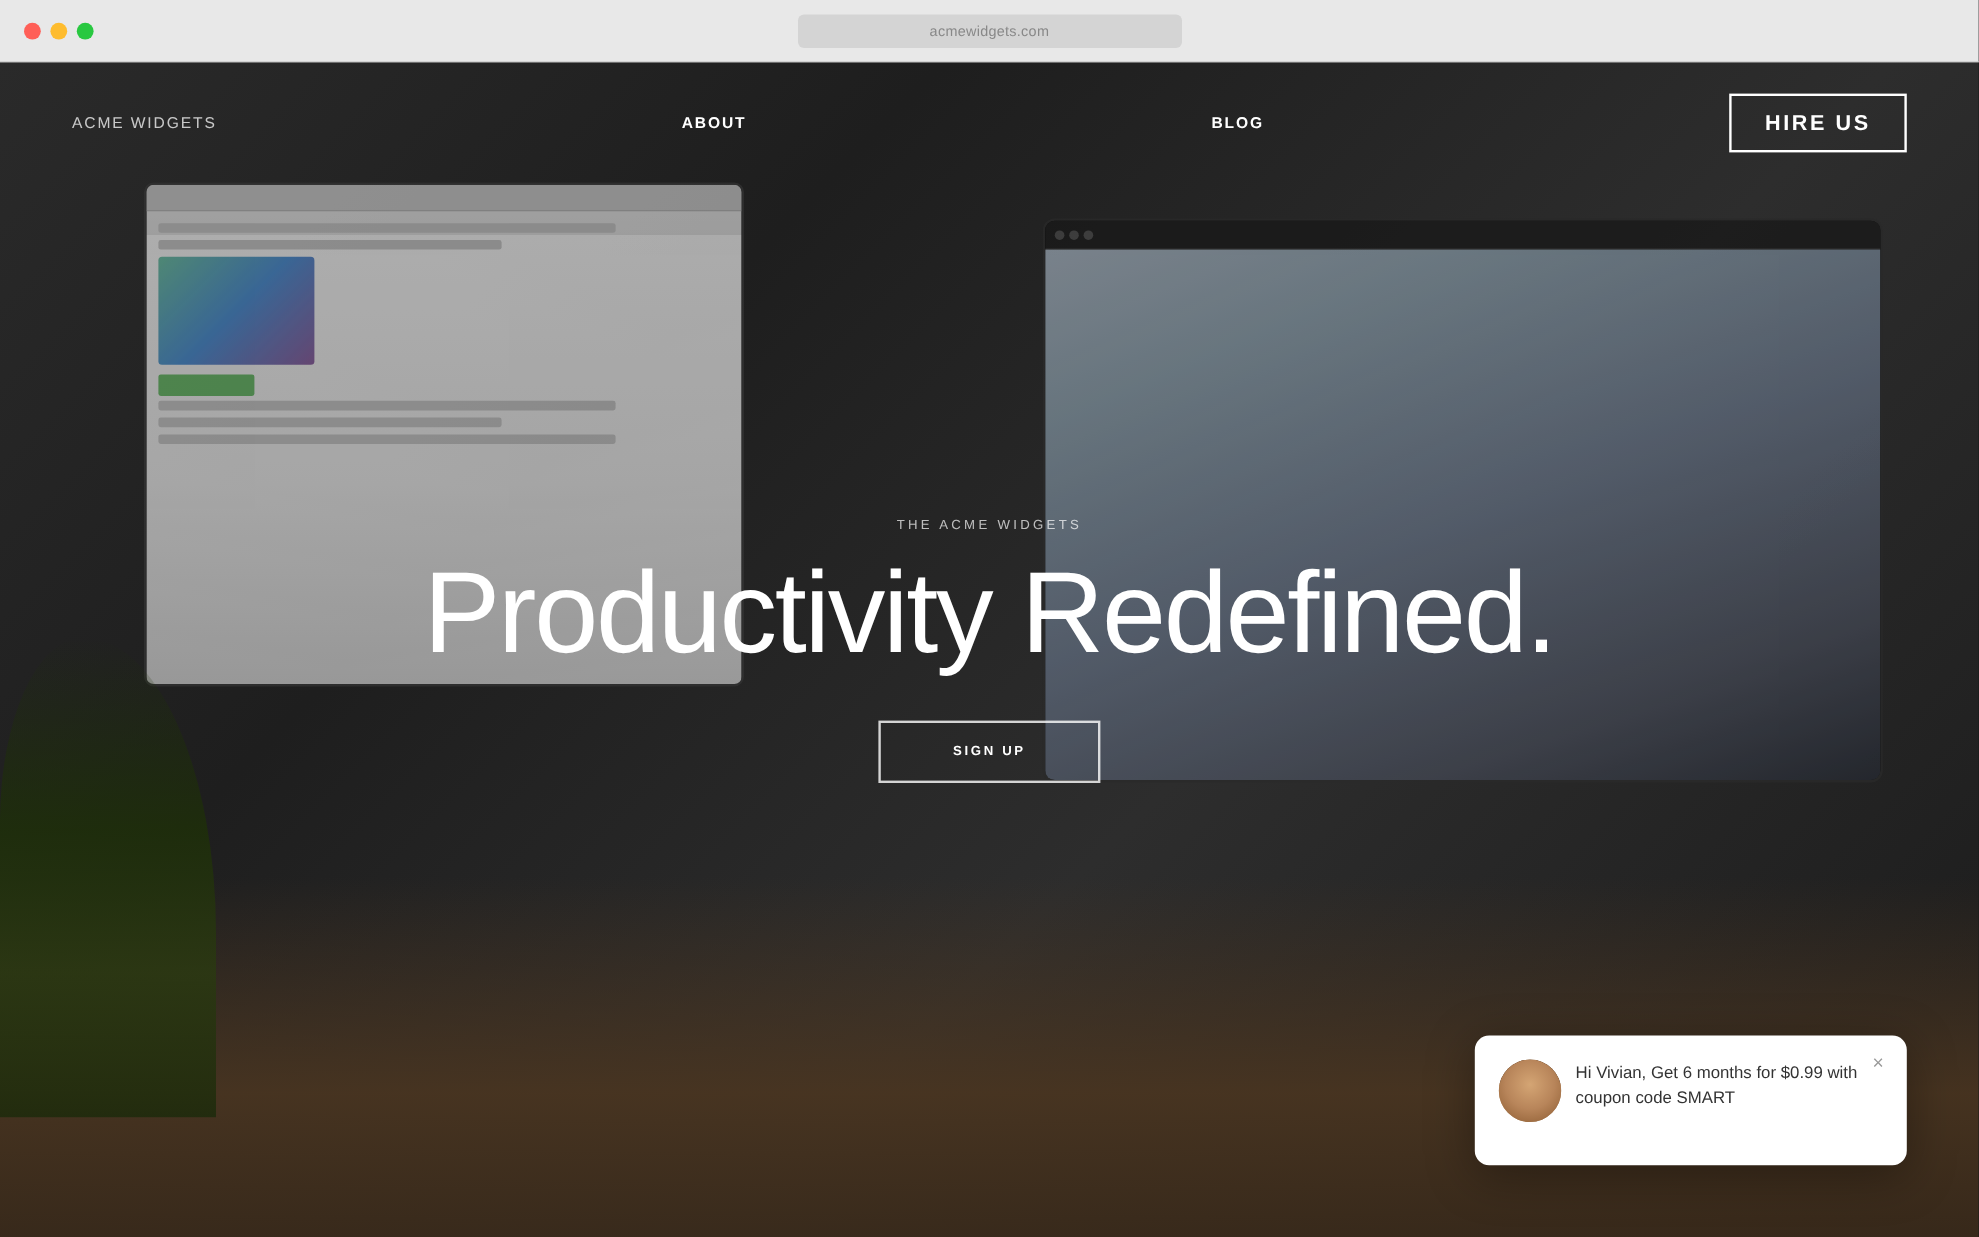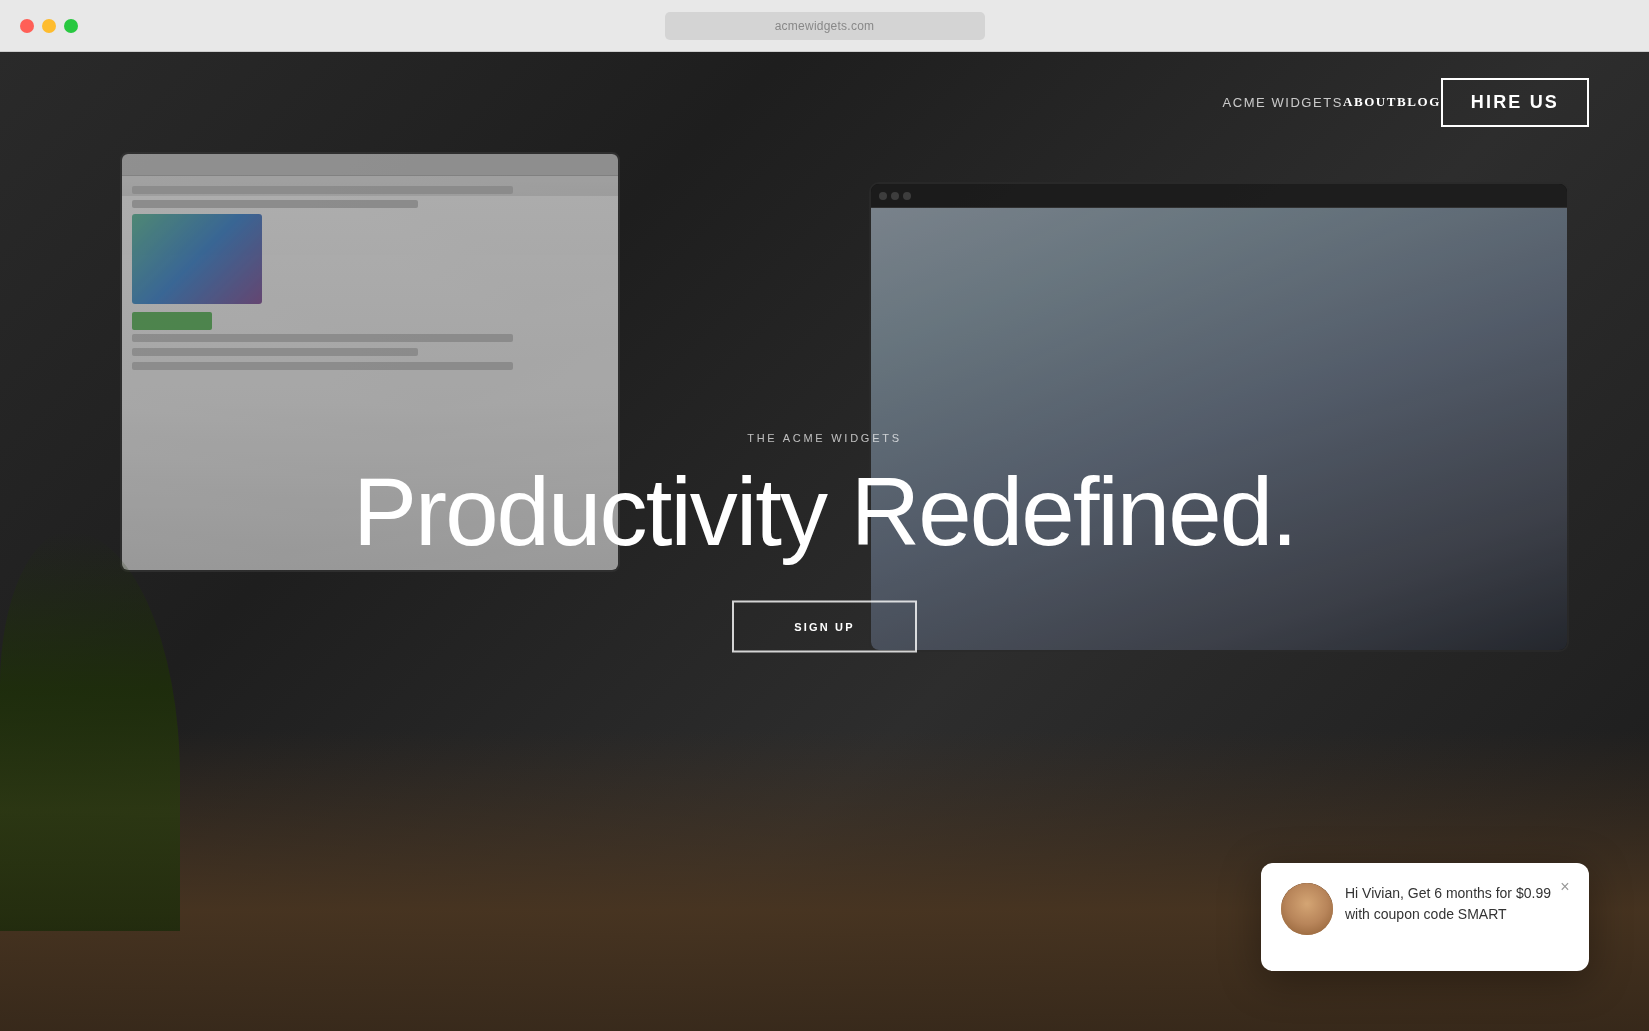--- a/index.html
+++ b/index.html
@@ -208,37 +208,37 @@
 
     
     .nav {
       position: absolute;
       top: 0;
       left: 0;
       right: 0;
       height: 100px;
       display: flex;
       align-items: center;
-      justify-content: flex-end;
+      justify-content: space-between;
       padding: 0 60px;
+      gap: 40px;
       z-index: 10;
     }
     .nav-link {
       color: rgba(255,255,255,0.75);
       font-size: 13px;
       letter-spacing: 0.12em;
       text-transform: uppercase;
       font-weight: 400;
       cursor: pointer;
       text-decoration: none;
     }
     .nav-link.active {
       color: #ffffff;
       font-weight: 700;
-      font-family: Liberation Serif, serif;
     }
     .nav-hire-us {
       color: #ffffff;
       font-size: 18px;
       letter-spacing: 0.12em;
       text-transform: uppercase;
       font-weight: 600;
       border: 2px solid #ffffff;
       padding: 12px 28px;
       cursor: pointer;
@@ -283,21 +283,21 @@
       font-weight: 600;
       cursor: pointer;
       background: transparent;
     }
 
     
     .chat-popup {
       position: absolute;
       bottom: 60px;
       right: 60px;
-      width: 328px;
+      width: 360px;
       background: #ffffff;
       border-radius: 12px;
       box-shadow: 0 8px 40px rgba(0,0,0,0.35);
       padding: 20px 20px 20px 20px;
       z-index: 20;
     }
     .chat-popup-header {
       display: flex;
       align-items: flex-start;
       margin-bottom: 16px;

